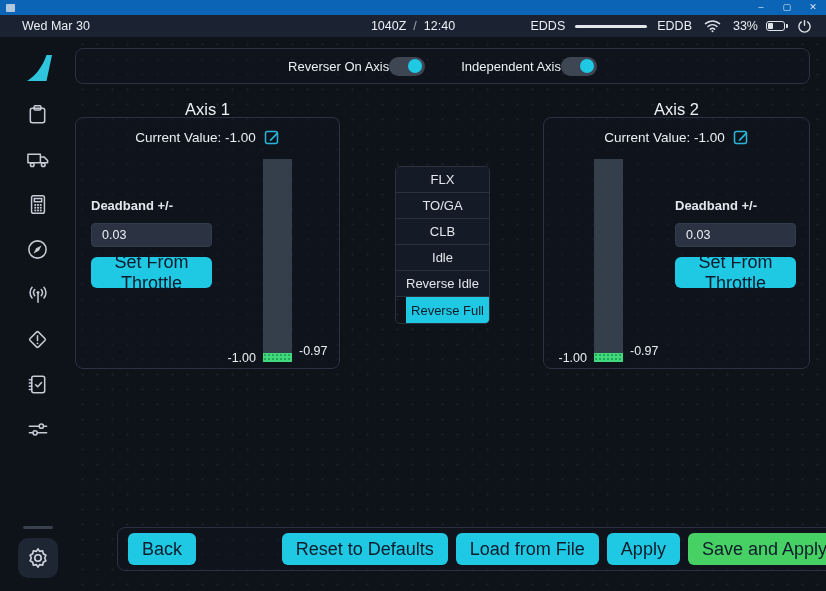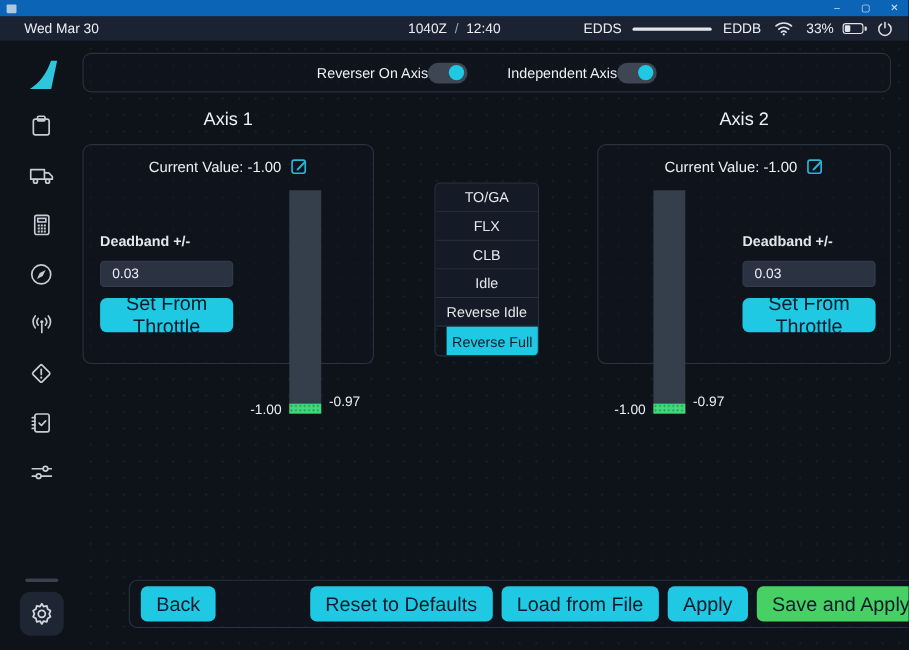--- a/index.html
+++ b/index.html
@@ -54,21 +54,21 @@
     display:flex; align-items:center; justify-content:center; gap:36px; }
   .toggle-group { display:flex; align-items:center; gap:0; font-size:13px; color:#eceff4; }
   .toggle { position:relative; width:36px; height:19px; border-radius:10px; background:#3e4654; cursor:pointer; }
   .toggle .knob { position:absolute; top:2.5px; right:3px; width:14px; height:14px; border-radius:50%; background:#1fc9e4; }
 
   .axis-title { position:absolute; top:63px; height:22px; font-size:16.5px; font-weight:500;
     color:#eef1f5; text-align:center; }
   #axis1-title { left:0; width:265px; }
   #axis2-title { left:468px; width:267px; }
 
-  .axis-panel { position:absolute; top:94px; height:200px; }
+  .axis-panel { position:absolute; top:80px; height:252px; }
   #axis1-panel { left:0; width:265px; }
   #axis2-panel { left:468px; width:267px; }
 
   .current-row { position:absolute; top:11px; left:0; right:0; display:flex;
     align-items:center; justify-content:center; gap:8px; font-size:13.5px; color:#eceff4; }
   .edit-icon { display:flex; cursor:pointer; }
 
   .controls { position:absolute; width:121px; }
   #axis1-panel .controls { left:15px; top:80px; }
   #axis2-panel .controls { left:131px; top:80px; }
@@ -278,22 +278,22 @@
         <button class="btn set-btn">Set From Throttle</button>
       </div>
       <div class="gauge">
         <div class="gauge-green"></div>
         <div class="gauge-min">-1.00</div>
         <div class="gauge-max">-0.97</div>
       </div>
     </div>
 
     <div class="detents">
+      <div class="detent">FLX</div>
       <div class="detent">TO/GA</div>
-      <div class="detent">FLX</div>
       <div class="detent">CLB</div>
       <div class="detent">Idle</div>
       <div class="detent">Reverse Idle</div>
       <div class="detent selected">Reverse Full</div>
     </div>
 
     <div class="axis-panel panel-border" id="axis2-panel">
       <div class="current-row">
         <span>
           <span>Current Value:</span> <span>-1.00</span>

